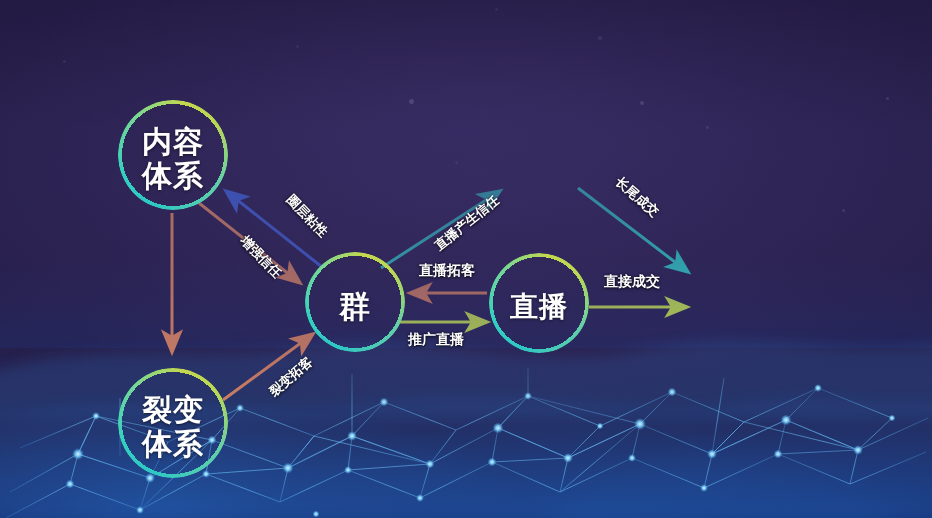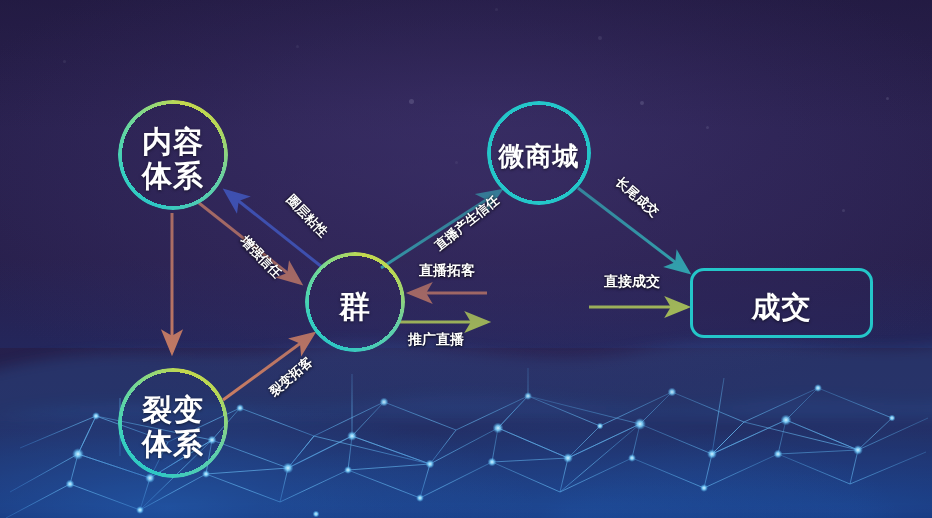--- a/index.html
+++ b/index.html
@@ -263,29 +263,26 @@
     <div class="ring ring-tg"></div>
     <span class="node-label">裂变
 体系</span>
   </div>
 
   <div class="node node-circle" style="left:305px;top:252px;width:100px;height:100px;font-size:31px;">
     <div class="ring ring-tg"></div>
     <span class="node-label">群</span>
   </div>
 
-  <div class="node node-circle" style="left:487px;top:101px;width:104px;height:104px;font-size:26px;">
-    <div class="ring ring-cyan"></div>
-    <span class="node-label">微商城</span>
-  </div>
-
-
-  <div class="node node-box" style="left:690px;top:268px;width:183px;height:70px;font-size:29px;">
-    <span class="node-label">成交</span>
-  </div>
+
+  <div class="node node-circle" style="left:489px;top:253px;width:100px;height:100px;font-size:28px;">
+    <div class="ring ring-tg"></div>
+    <span class="node-label">直播</span>
+  </div>
+
 
   <div class="edge-label" style="left:281px;top:207px;font-size:13px;transform:rotate(46deg);">圈层粘性</div>
 
   <div class="edge-label" style="left:235px;top:248px;font-size:13px;transform:rotate(46deg);">增强信任</div>
 
   <div class="edge-label" style="left:265px;top:368px;font-size:13px;transform:rotate(-41deg);">裂变拓客</div>
 
   <div class="edge-label" style="left:428px;top:214px;font-size:13px;transform:rotate(-39deg);">直播产生信任</div>
 
   <div class="edge-label" style="left:419px;top:262px;font-size:14px;">直播拓客</div>

